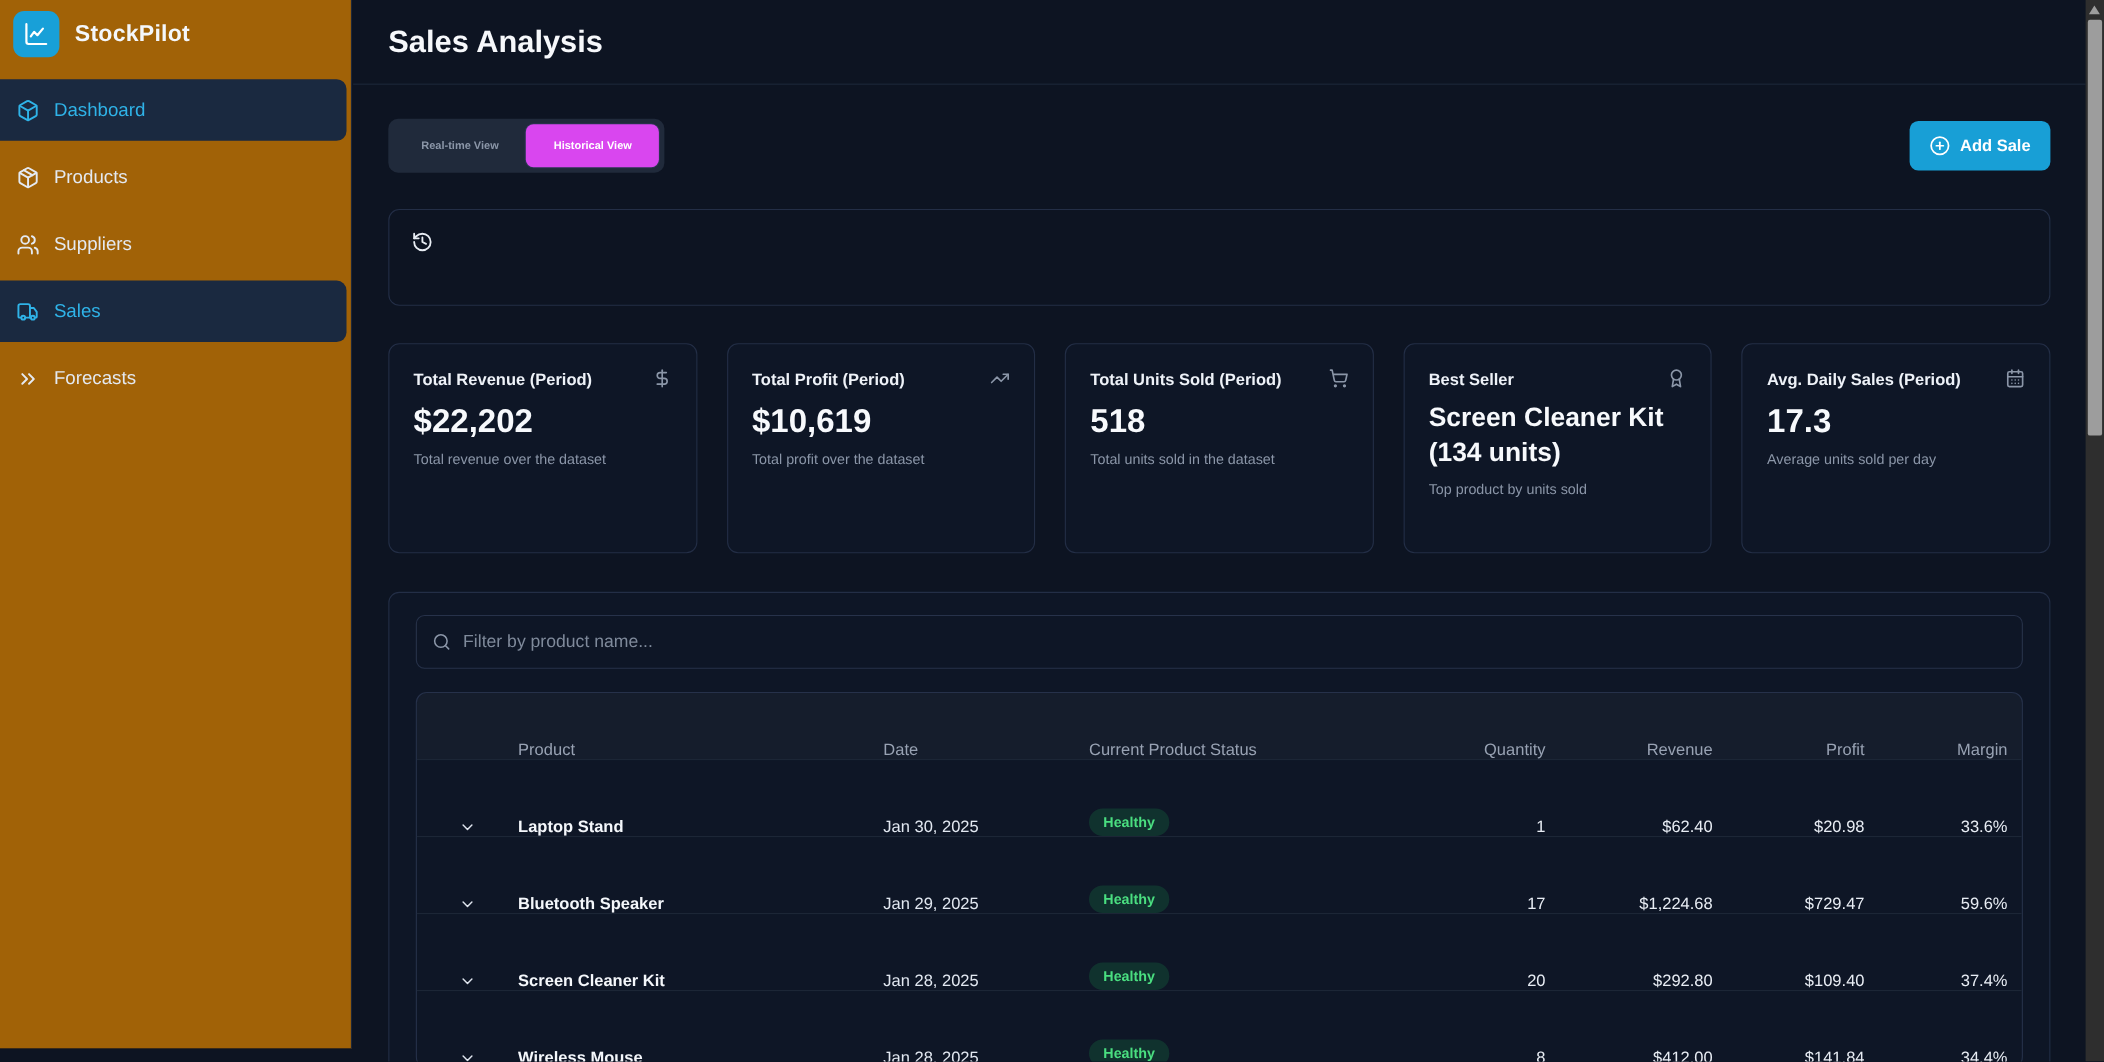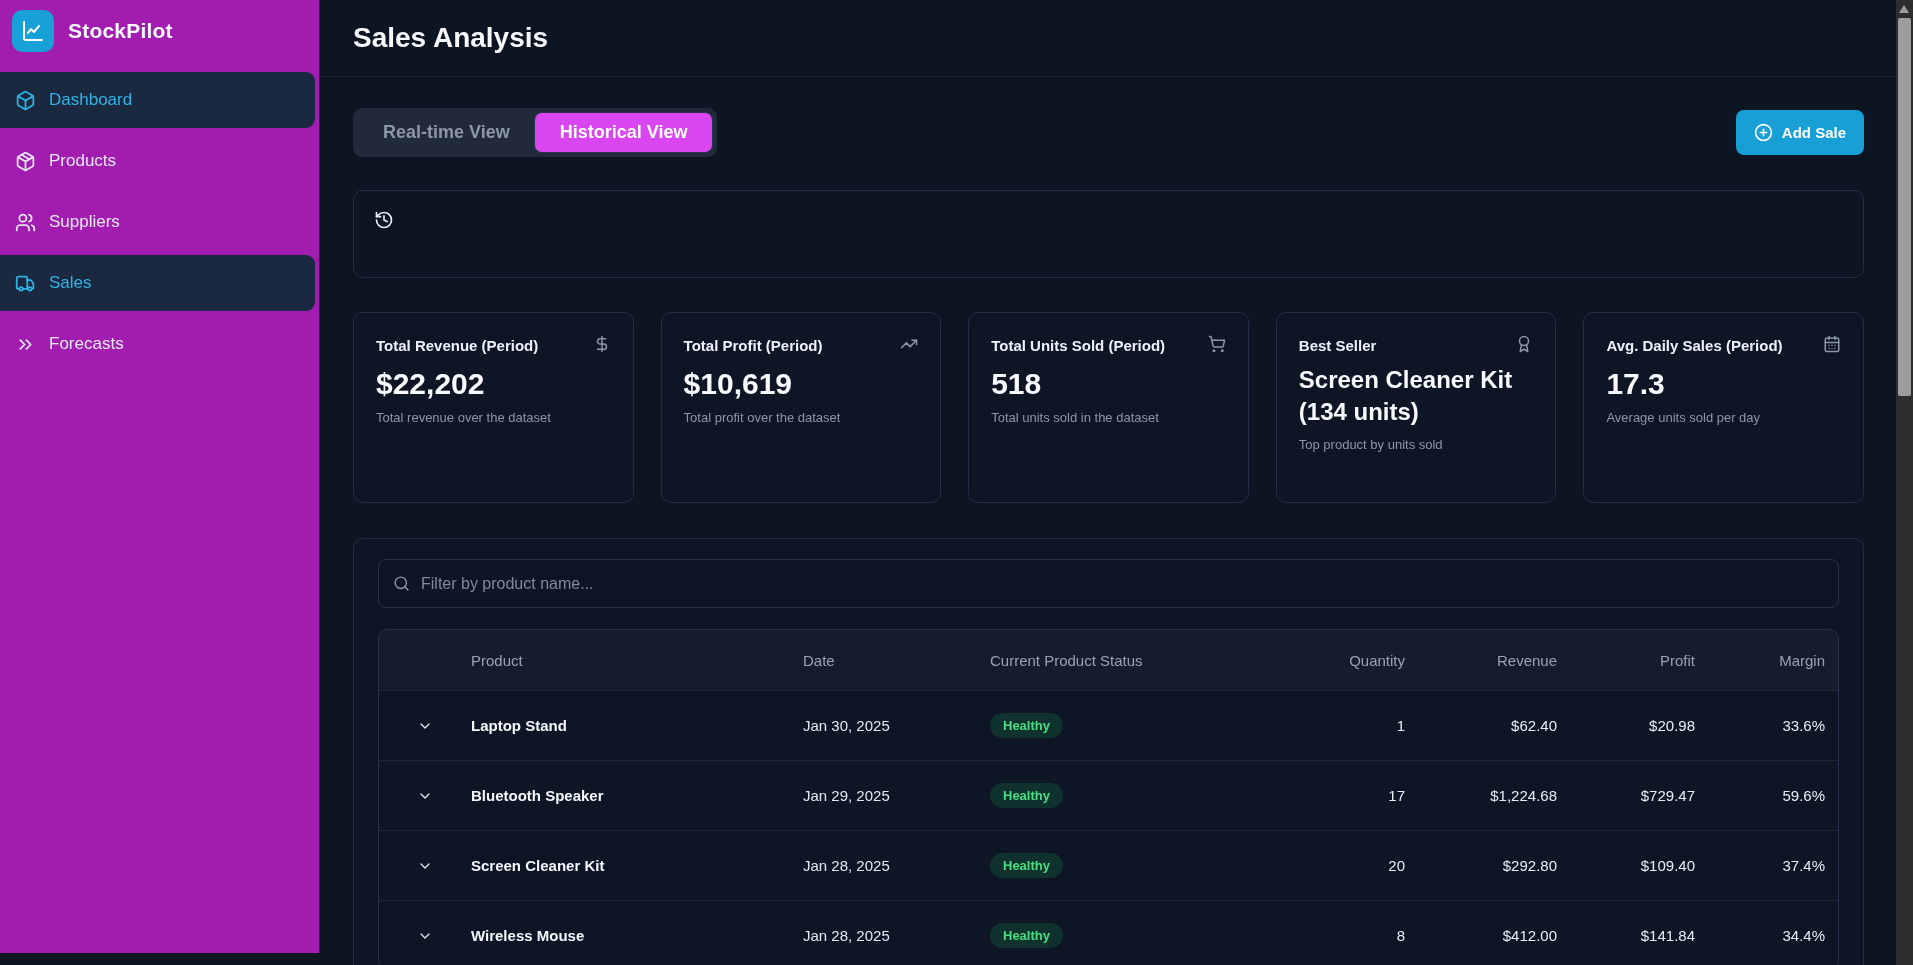--- a/index.html
+++ b/index.html
@@ -7,21 +7,21 @@
   body {
     position:relative; overflow:hidden;
     background:#0d1422; color:#eef2f7;
     font-family:"Liberation Sans", sans-serif;
   }
   svg { display:block; }
 
   
   .sidebar {
     position:absolute; left:0; top:0; bottom:12px; width:320px;
-    background:#a21caf; border-right:1px solid #1d2739;
+    background:#a16207; border-right:1px solid #1d2739;
   }
   .brand { display:flex; align-items:center; gap:14px; padding:10px 12px 10px 12px; }
   .brand-icon {
     width:42px; height:42px; border-radius:10px; background:#18a0d8;
     display:flex; align-items:center; justify-content:center; color:#fff;
   }
   .brand-name { font-size:21px; font-weight:bold; color:#f4f7fb; letter-spacing:.2px; }
   .nav { margin-top:10px; display:flex; flex-direction:column; gap:5px; }
   .nav-item {
     display:flex; align-items:center; gap:13px; height:56px;
@@ -33,21 +33,21 @@
   .nav-item.active .nicon { color:#2fb3e8; }
 
   
   .main { position:absolute; left:321px; right:17px; top:0; bottom:0; padding:0 32px; }
   .page-header { height:77px; display:flex; align-items:center; border-bottom:1px solid #1d2739;
                  margin:0 -32px; padding:0 32px; }
   .page-title { font-size:28px; font-weight:bold; color:#f6f8fb; }
 
   .toolbar { margin-top:31px; display:flex; justify-content:space-between; align-items:center; }
   .tabs { display:inline-flex; background:#202a3b; border-radius:9px; padding:5px; }
-  .tab { height:39px; line-height:39px; padding:0 25px; font-size:18px; font-weight:bold;
+  .tab { height:39px; line-height:39px; padding:0 25px; font-size:10px; font-weight:bold;
          color:#8b96a8; border-radius:7px; cursor:pointer; }
   .tab.active { background:#d946ef; color:#ffffff; box-shadow:0 0 0 1px #2a3550; }
   .btn-primary {
     display:flex; align-items:center; gap:9px; height:45px; padding:0 18px;
     background:#189fd6; color:#ffffff; font-size:15px; font-weight:bold;
     border:none; border-radius:8px; cursor:pointer;justify-content:space-between;
   }
 
   .banner { margin-top:33px; border:1px solid #232e46; border-radius:10px;
             padding:17px 20px; display:flex; gap:14px; min-height:88px; }
@@ -68,21 +68,21 @@
   
   .table-card { margin-top:35px; border:1px solid #232e46; border-radius:10px;
                 padding:20px 24px 24px; height:470px; background:#0e1626; }
   .filter-box { display:flex; align-items:center; gap:11px; height:49px; padding:0 14px;
                 border:1px solid #27324a; border-radius:8px; color:#8b96a8; }
   .filter-box input { flex:1; background:transparent; border:none; outline:none;
                       font-size:16px; color:#e8edf4; font-family:inherit; }
   .filter-box input::placeholder { color:#7f8a9b; }
 
   .grid-table { margin-top:21px; border:1px solid #26314a; border-radius:10px; overflow:hidden; }
-  .trow { display:flex; align-items:center; }
+  .trow { display:flex; align-items:flex-end; }
   .trow.head { height:60px; background:rgba(255,255,255,0.03); color:#98a2b3; font-size:15px; }
   .trow.body { height:70px; border-top:1px solid #1c2636; font-size:15px; color:#e8edf4; }
   .c { flex:0 0 auto; }
   .c-exp    { width:92px; display:flex; justify-content:center; }
   .c-prod   { width:332px; }
   .c-date   { width:187px; }
   .c-status { width:240px; }
   .c-qty    { width:175px; text-align:right; }
   .c-rev    { width:152px; text-align:right; }
   .c-profit { width:138px; text-align:right; }

